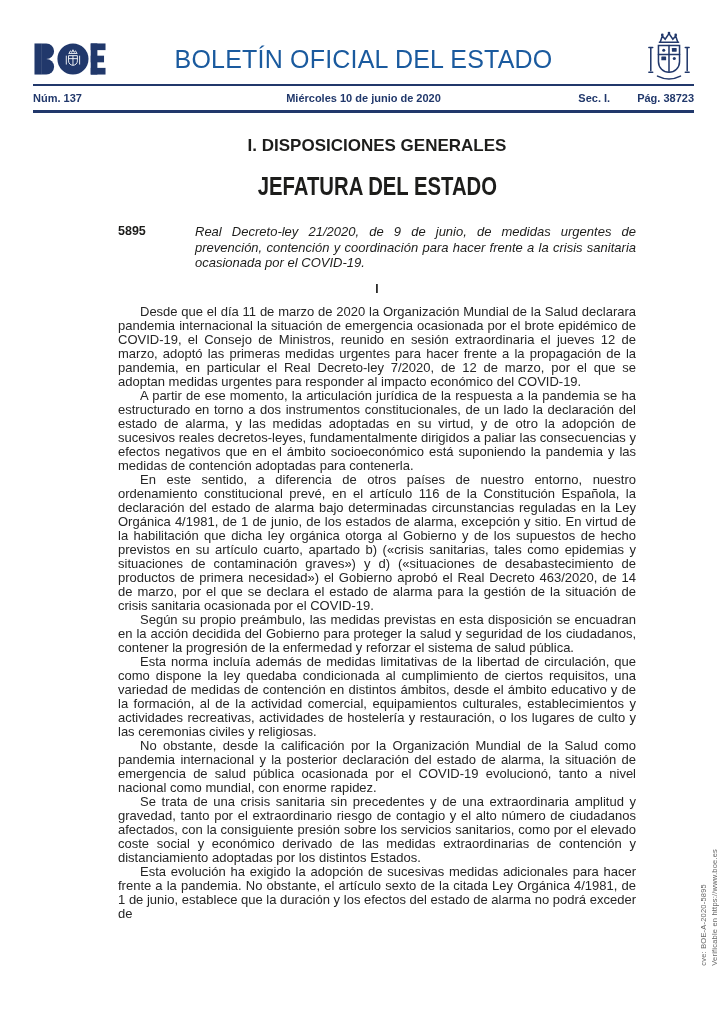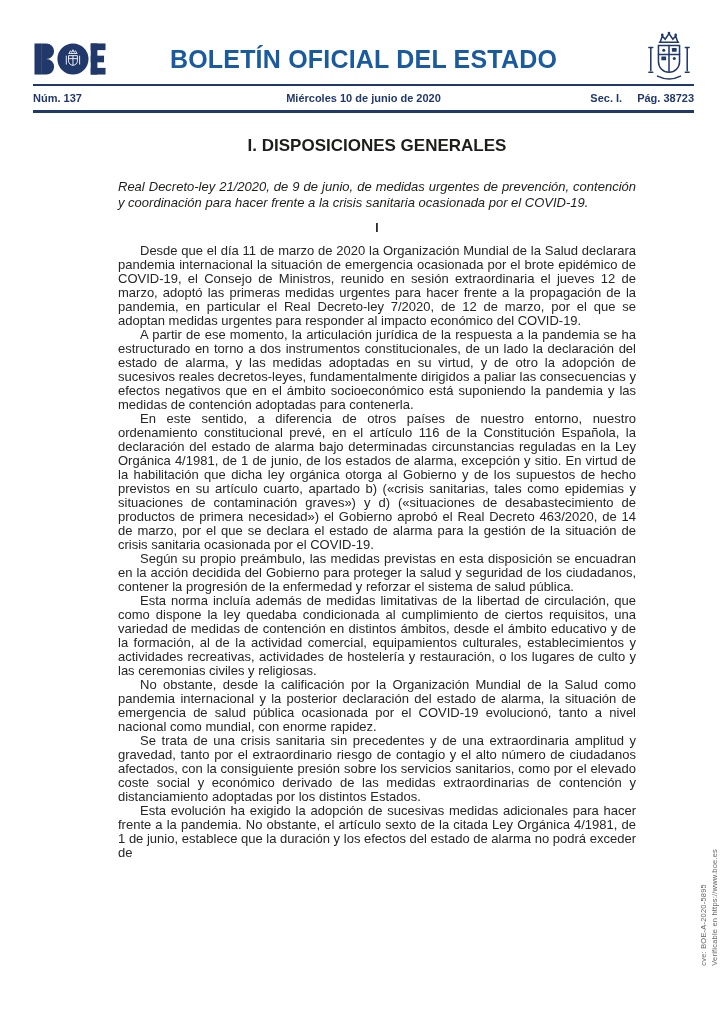--- a/index.html
+++ b/index.html
@@ -15,33 +15,33 @@
     background:#ffffff;
     font-family:"Liberation Sans", sans-serif;
     overflow:hidden;
   }
   
   .header{position:absolute;left:33px;right:30px;top:36px;}
   .header-top{position:relative;height:48px;}
   .boe-logo{position:absolute;left:0;top:1px;}
   .bulletin-title{
     margin:0;text-align:center;
-    font-size:25px;font-weight:bold;color:var(--blue);
+    font-size:25px;font-weight:normal;color:var(--blue);
     line-height:46px;letter-spacing:0.2px;
   }
   .coat-of-arms{position:absolute;right:2px;top:-6px;}
   .rule-thin{border-top:2px solid var(--navy);}
   .rule-thick{border-top:3px solid var(--navy);}
   .header-meta{
     display:flex;align-items:center;height:24px;
     font-size:11px;font-weight:bold;color:var(--navy);
   }
   .meta-left{width:30%;}
   .meta-center{flex:1;text-align:center;}
-  .meta-right{width:30%;display:flex;justify-content:flex-end;gap:15px;}
+  .meta-right{width:30%;display:flex;justify-content:flex-end;gap:27px;}
   
   .main{position:absolute;top:137px;left:118px;width:518px;color:#1d1d1b;}
   .section-heading{
     margin:0;text-align:center;
     font-size:17px;font-weight:bold;color:#1d1d1b;line-height:17px;
   }
   .department-heading{margin:19px 0 0;text-align:center;line-height:26px;height:26px;}
   .department-heading span{
     display:inline-block;transform:scaleX(0.78);
     font-size:26px;font-weight:bold;white-space:nowrap;
@@ -137,22 +137,26 @@
         <span>Pág. 38723</span>
       </span>
     </div>
 
     <div class="rule-thick"></div>
   </header>
 
   <main class="main">
     <h2 class="section-heading">I. DISPOSICIONES GENERALES</h2>
 
+    <h3 class="department-heading">
+      <span>JEFATURA DEL ESTADO</span>
+    </h3>
 
     <div class="item-head">
+      <span class="item-number">5895</span>
       <p class="item-title">Real Decreto-ley 21/2020, de 9 de junio, de medidas urgentes de prevención, contención y coordinación para hacer frente a la crisis sanitaria ocasionada por el COVID-19.</p>
     </div>
 
     <div class="part-heading">I</div>
 
     <p class="body-par">Desde que el día 11 de marzo de 2020 la Organización Mundial de la Salud declarara pandemia internacional la situación de emergencia ocasionada por el brote epidémico de COVID-19, el Consejo de Ministros, reunido en sesión extraordinaria el jueves 12 de marzo, adoptó las primeras medidas urgentes para hacer frente a la propagación de la pandemia, en particular el Real Decreto-ley 7/2020, de 12 de marzo, por el que se adoptan medidas urgentes para responder al impacto económico del COVID-19.</p>
     <p class="body-par">A partir de ese momento, la articulación jurídica de la respuesta a la pandemia se ha estructurado en torno a dos instrumentos constitucionales, de un lado la declaración del estado de alarma, y las medidas adoptadas en su virtud, y de otro la adopción de sucesivos reales decretos-leyes, fundamentalmente dirigidos a paliar las consecuencias y efectos negativos que en el ámbito socioeconómico está suponiendo la pandemia y las medidas de contención adoptadas para contenerla.</p>
     <p class="body-par">En este sentido, a diferencia de otros países de nuestro entorno, nuestro ordenamiento constitucional prevé, en el artículo 116 de la Constitución Española, la declaración del estado de alarma bajo determinadas circunstancias reguladas en la Ley Orgánica 4/1981, de 1 de junio, de los estados de alarma, excepción y sitio. En virtud de la habilitación que dicha ley orgánica otorga al Gobierno y de los supuestos de hecho previstos en su artículo cuarto, apartado b) («crisis sanitarias, tales como epidemias y situaciones de contaminación graves») y d) («situaciones de desabastecimiento de productos de primera necesidad») el Gobierno aprobó el Real Decreto 463/2020, de 14 de marzo, por el que se declara el estado de alarma para la gestión de la situación de crisis sanitaria ocasionada por el COVID-19.</p>
     <p class="body-par">Según su propio preámbulo, las medidas previstas en esta disposición se encuadran en la acción decidida del Gobierno para proteger la salud y seguridad de los ciudadanos, contener la progresión de la enfermedad y reforzar el sistema de salud pública.</p>
     <p class="body-par">Esta norma incluía además de medidas limitativas de la libertad de circulación, que como dispone la ley quedaba condicionada al cumplimiento de ciertos requisitos, una variedad de medidas de contención en distintos ámbitos, desde el ámbito educativo y de la formación, al de la actividad comercial, equipamientos culturales, establecimientos y actividades recreativas, actividades de hostelería y restauración, o los lugares de culto y las ceremonias civiles y religiosas.</p>

